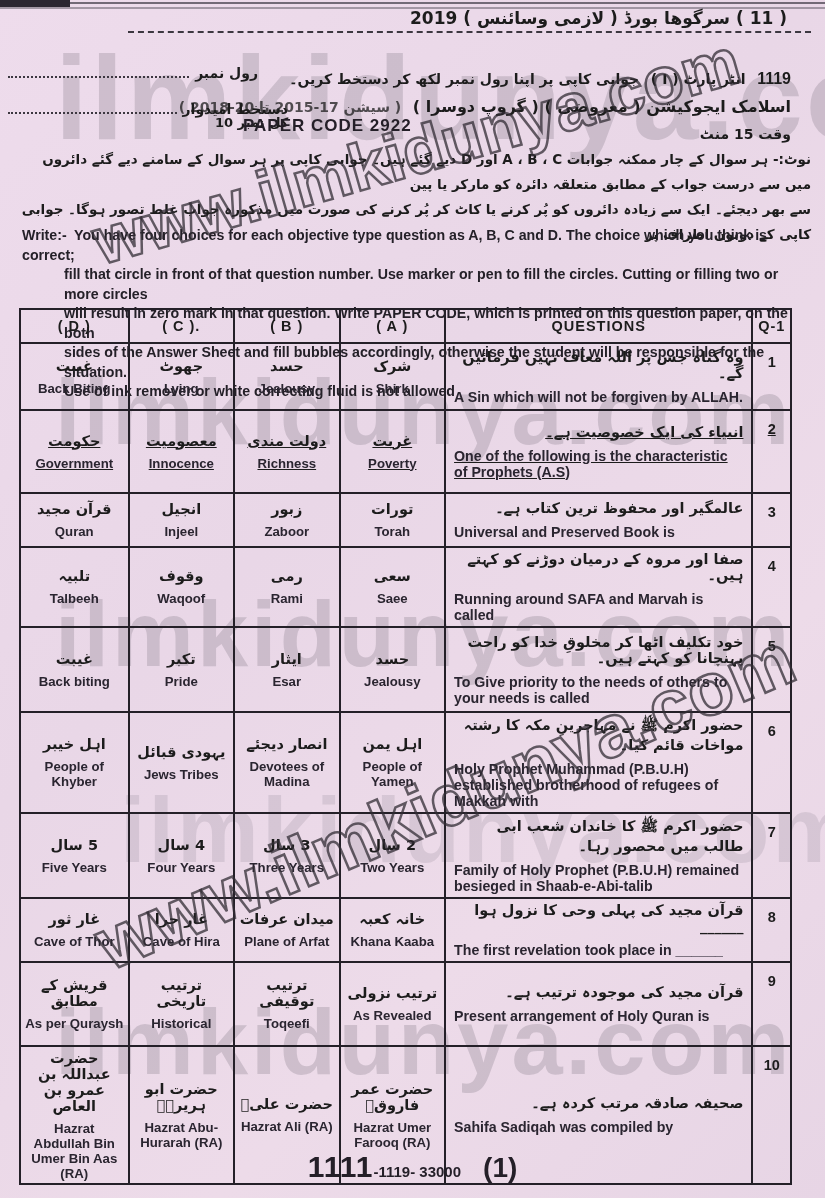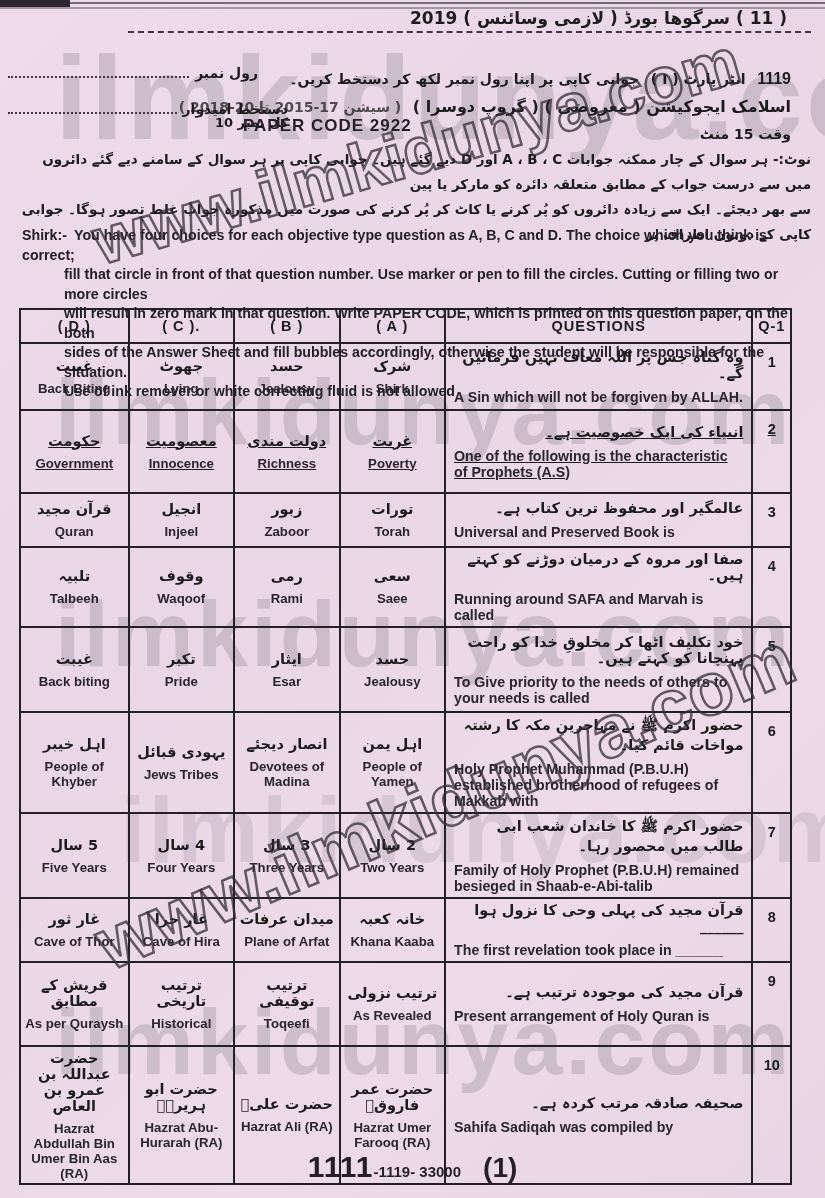--- a/index.html
+++ b/index.html
@@ -110,21 +110,21 @@
   <div class="abs content hdr-right ur" style="top:126px;">وقت 15 منٹ</div>
   <div class="abs content ur" style="top:115px;left:215px;font-size:13px;font-weight:bold;direction:rtl;">کل نمبر 10</div>
   <div class="abs content paper-code">PAPER CODE  2922</div>
 
   <div class="abs content note-ur ur">
     <div>نوٹ:- ہر سوال کے چار ممکنہ جوابات A ، B ، C اور D دیے گئے ہیں۔ جوابی کاپی پر ہر سوال کے سامنے دیے گئے دائروں میں سے درست جواب کے مطابق متعلقہ دائرہ کو مارکر یا پین</div>
     <div>سے بھر دیجئے۔ ایک سے زیادہ دائروں کو پُر کرنے یا کاٹ کر پُر کرنے کی صورت میں مذکورہ جواب غلط تصور ہوگا۔ جوابی کاپی کے دونوں اطراف پر</div>
   </div>
 
   <div class="abs content note-en">
-    <div><span class="lbl">Shirk:-</span><span>You have four choices for each objective type question as A, B, C and D.  The choice which you think is correct;</span></div>
+    <div><span class="lbl">Write:-</span><span>You have four choices for each objective type question as A, B, C and D.  The choice which you think is correct;</span></div>
     <div class="indent">fill that circle in front of that question number.  Use marker or pen to fill the circles. Cutting or filling two or more circles</div>
     <div class="indent">will result in zero mark in that question.   Write PAPER CODE, which is printed on this question paper, on the   both</div>
     <div class="indent">sides of  the  Answer  Sheet and fill bubbles accordingly,  otherwise  the student  will be responsible for  the situation.</div>
     <div class="indent">Use  of ink remover or white correcting  fluid is not allowed</div>
   </div>
 
   <table class="qtable">
     <colgroup>
       <col style="width:107px;">
         <col style="width:104px;">

